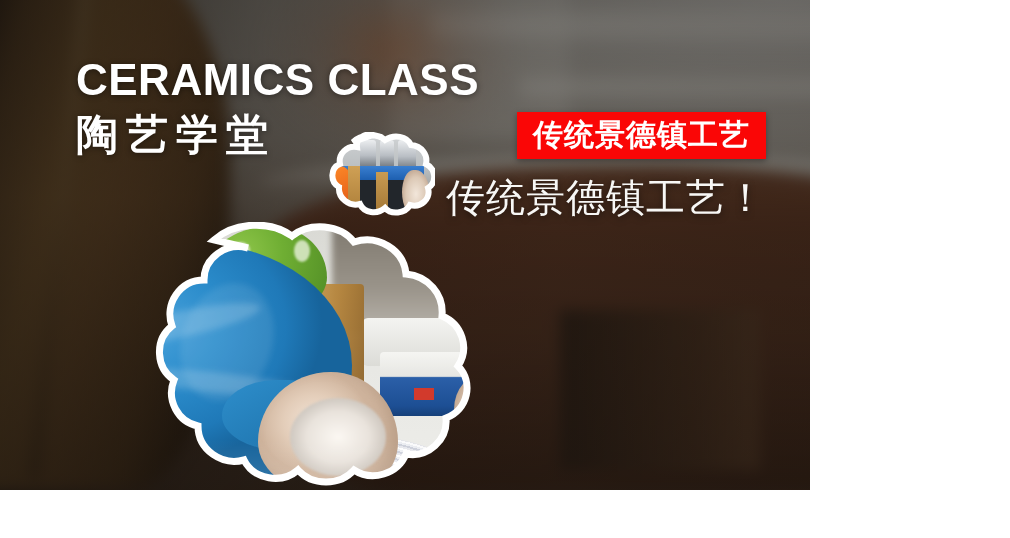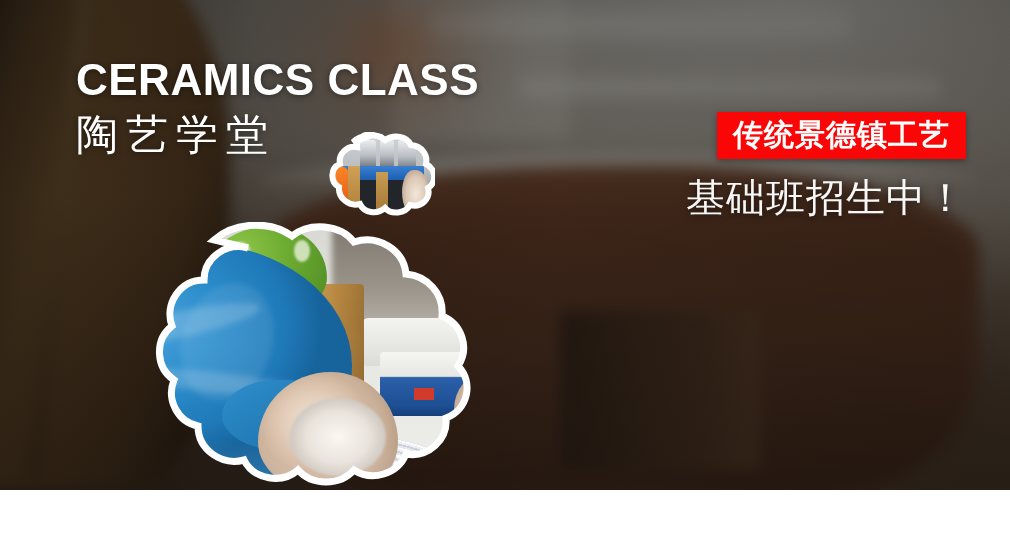--- a/index.html
+++ b/index.html
@@ -7,21 +7,21 @@
     margin: 0;
     padding: 0;
     background: #ffffff;
   }
   body {
     font-family: "Liberation Sans", "DejaVu Sans", sans-serif;
   }
 
   #banner {
     position: relative;
-    width: 1010px;
+    width: 810px;
     height: 538px;
     overflow: hidden;
     background: #ffffff;
   }
 
   
   .bg-photo {
     position: absolute;
     left: 0; top: 0;
     width: 1010px;
@@ -334,21 +334,21 @@
     font-weight: bold;
     color: #ffffff;
     letter-spacing: 0.5px;
     white-space: nowrap;
     text-shadow: 0 1px 6px rgba(0,0,0,0.45);
   }
   .headline-cn {
     margin: 6px 0 0 0;
     font-size: 42px;
     line-height: 50px;
-    font-weight: normal;
+    font-weight: bold;
     color: #ffffff;
     letter-spacing: 8px;
     white-space: nowrap;
     text-shadow: 0 1px 6px rgba(0,0,0,0.45);
   }
 
   
   .right-block {
     position: absolute;
     right: 44px; top: 112px;
@@ -551,16 +551,16 @@
     </svg>
   </div>
 
   <div class="headline">
     <h1 class="headline-en">CERAMICS CLASS</h1>
     <h2 class="headline-cn">陶艺学堂</h2>
   </div>
 
   <div class="right-block">
     <div class="badge">传统景德镇工艺</div>
-    <p class="tagline-2">基础班招生中！</p>
+    <p class="tagline-2">传统景德镇工艺！</p>
   </div>
 
 </div>
 
 </body></html>

